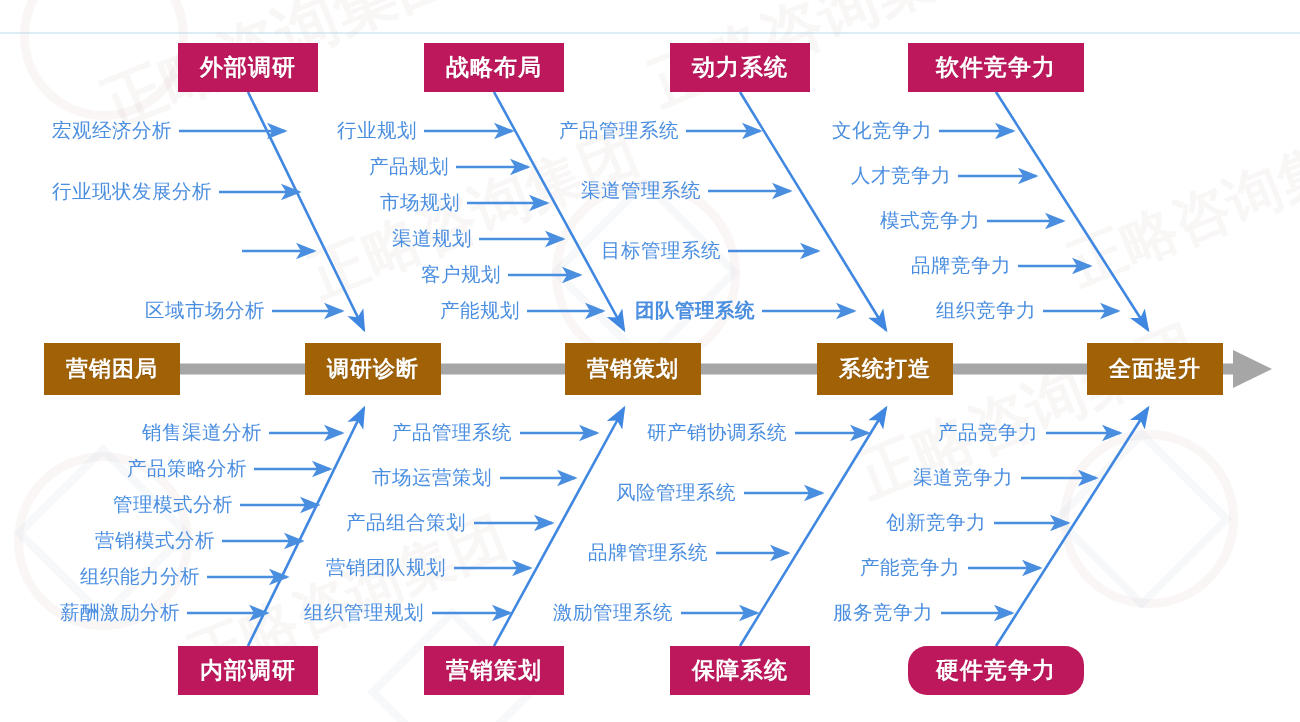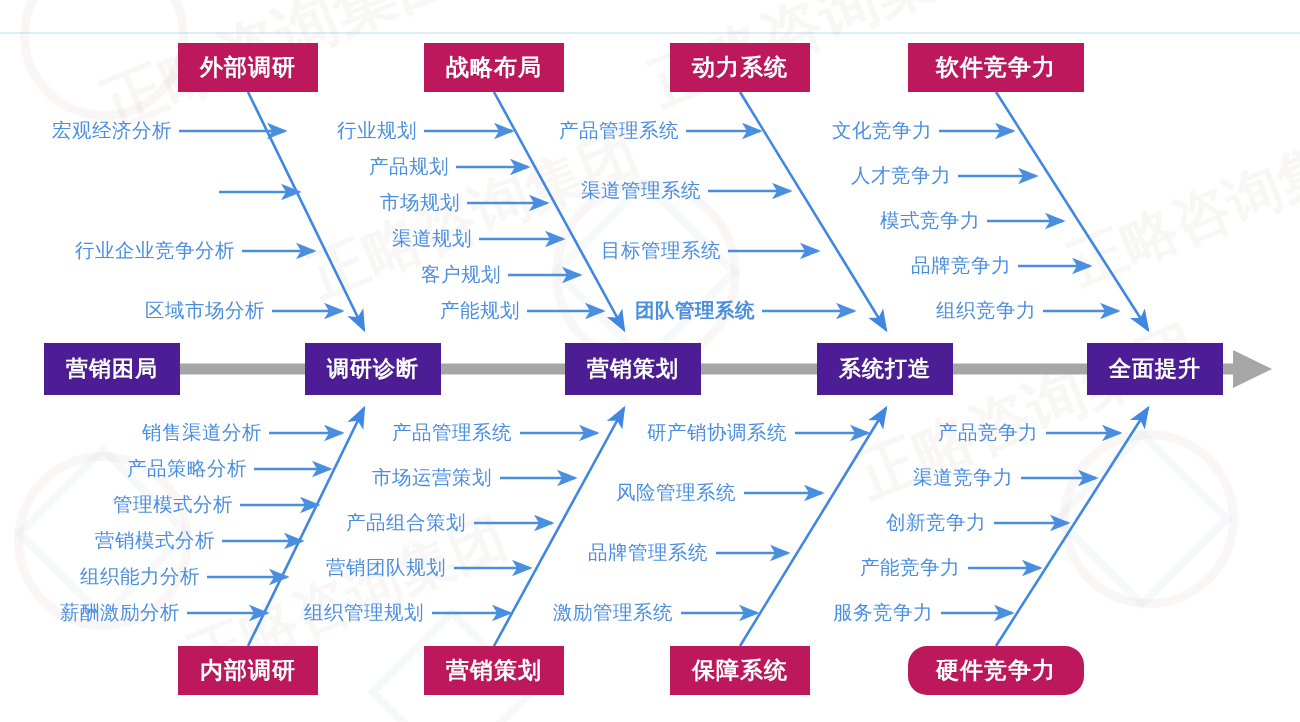--- a/index.html
+++ b/index.html
@@ -53,21 +53,21 @@
     font-weight:700;
     letter-spacing:1px;
     display:flex;
     align-items:center;
     justify-content:center;
     box-sizing:border-box;
     text-shadow:0 1px 1px rgba(0,0,0,.12);
   }
   .spine-box{
     position:absolute;
-    background:#4c1d95;
+    background:#a16207;
     color:#ffffff;
     font-size:22px;
     font-weight:700;
     letter-spacing:1px;
     display:flex;
     align-items:center;
     justify-content:center;
     box-sizing:border-box;
     text-shadow:0 1px 1px rgba(0,0,0,.15);
     z-index:6;
@@ -253,21 +253,21 @@
     <span>营销策划</span>
   </div>
   <div class="spine-box" style="left:817px;top:343px;width:136px;height:52px;">
     <span>系统打造</span>
   </div>
   <div class="spine-box" style="left:1087px;top:343px;width:136px;height:52px;">
     <span>全面提升</span>
   </div>
 
   <div class="cause r" style="left:0px;top:131px;width:172px;">宏观经济分析</div>
-  <div class="cause r" style="left:20px;top:251px;width:215px;">行业企业竞争分析</div>
+  <div class="cause r" style="left:0px;top:192px;width:212px;">行业现状发展分析</div>
   <div class="cause r" style="left:90px;top:311px;width:175px;">区域市场分析</div>
 
   <div class="cause r" style="left:294px;top:131px;width:123px;">行业规划</div>
   <div class="cause r" style="left:326px;top:167px;width:123px;">产品规划</div>
   <div class="cause r" style="left:337px;top:203px;width:123px;">市场规划</div>
   <div class="cause r" style="left:349px;top:239px;width:123px;">渠道规划</div>
   <div class="cause r" style="left:378px;top:275px;width:123px;">客户规划</div>
   <div class="cause r" style="left:397px;top:311px;width:123px;">产能规划</div>
 
   <div class="cause r" style="left:505px;top:131px;width:174px;">产品管理系统</div>

